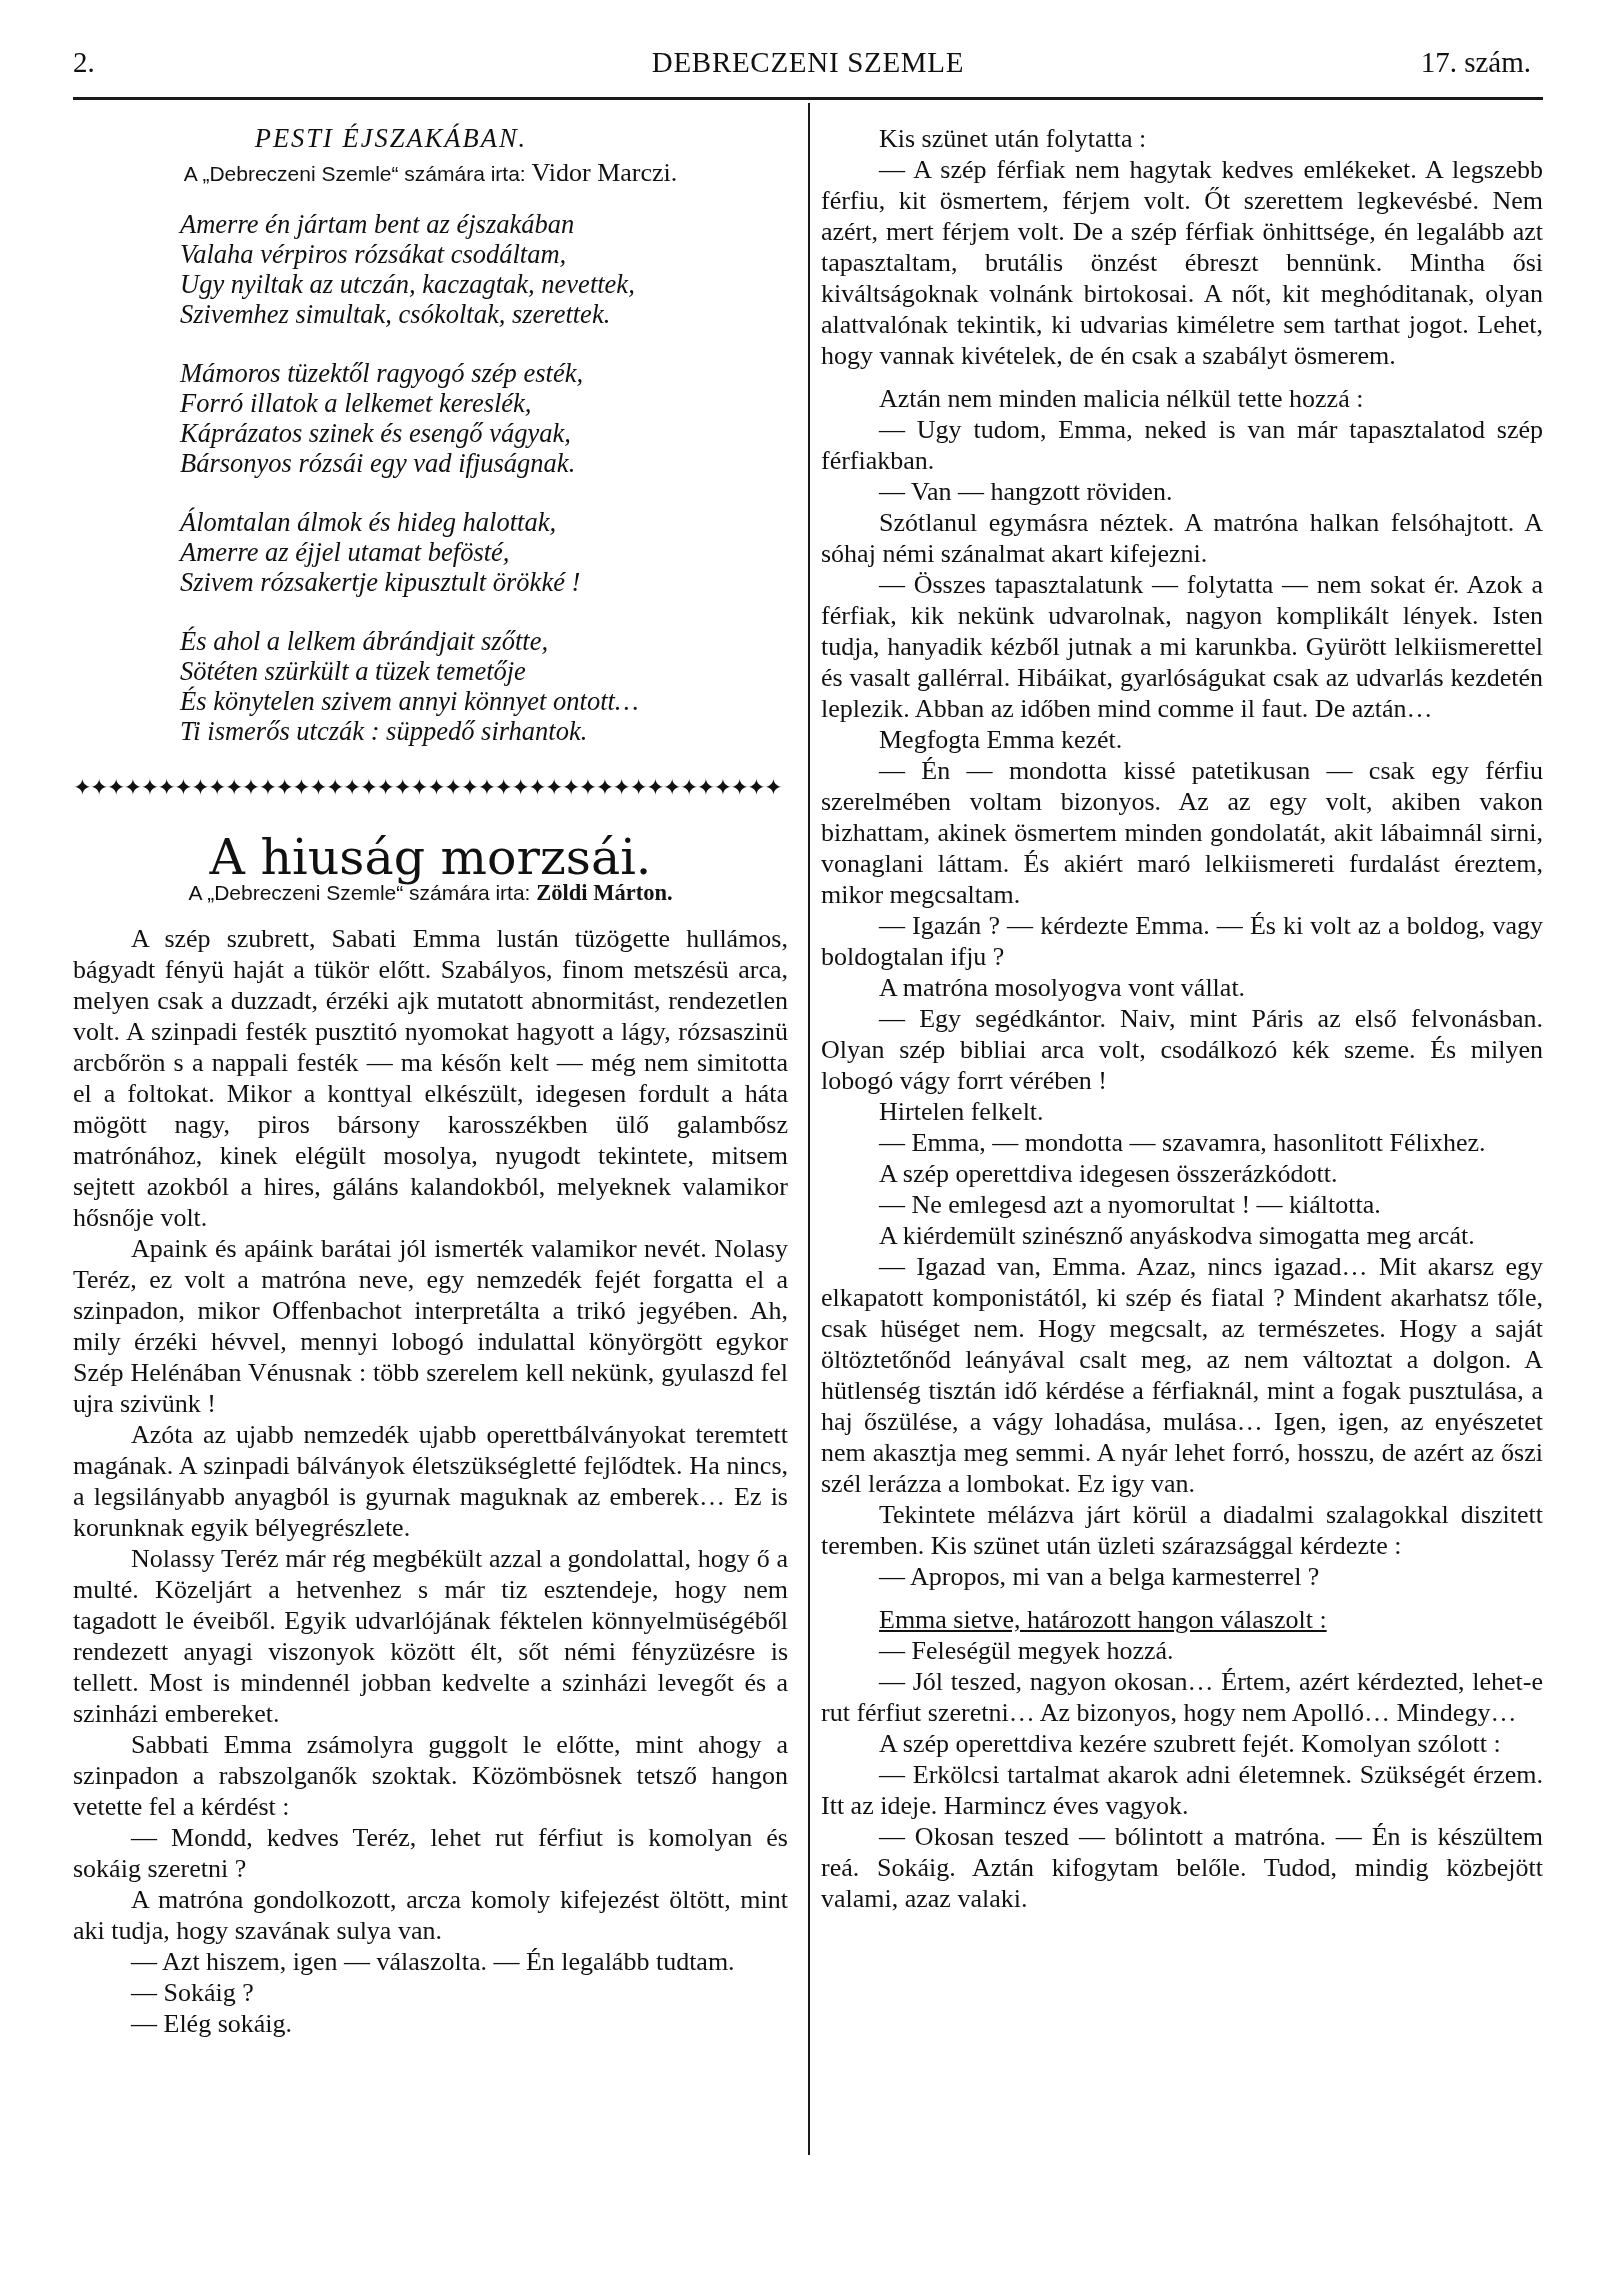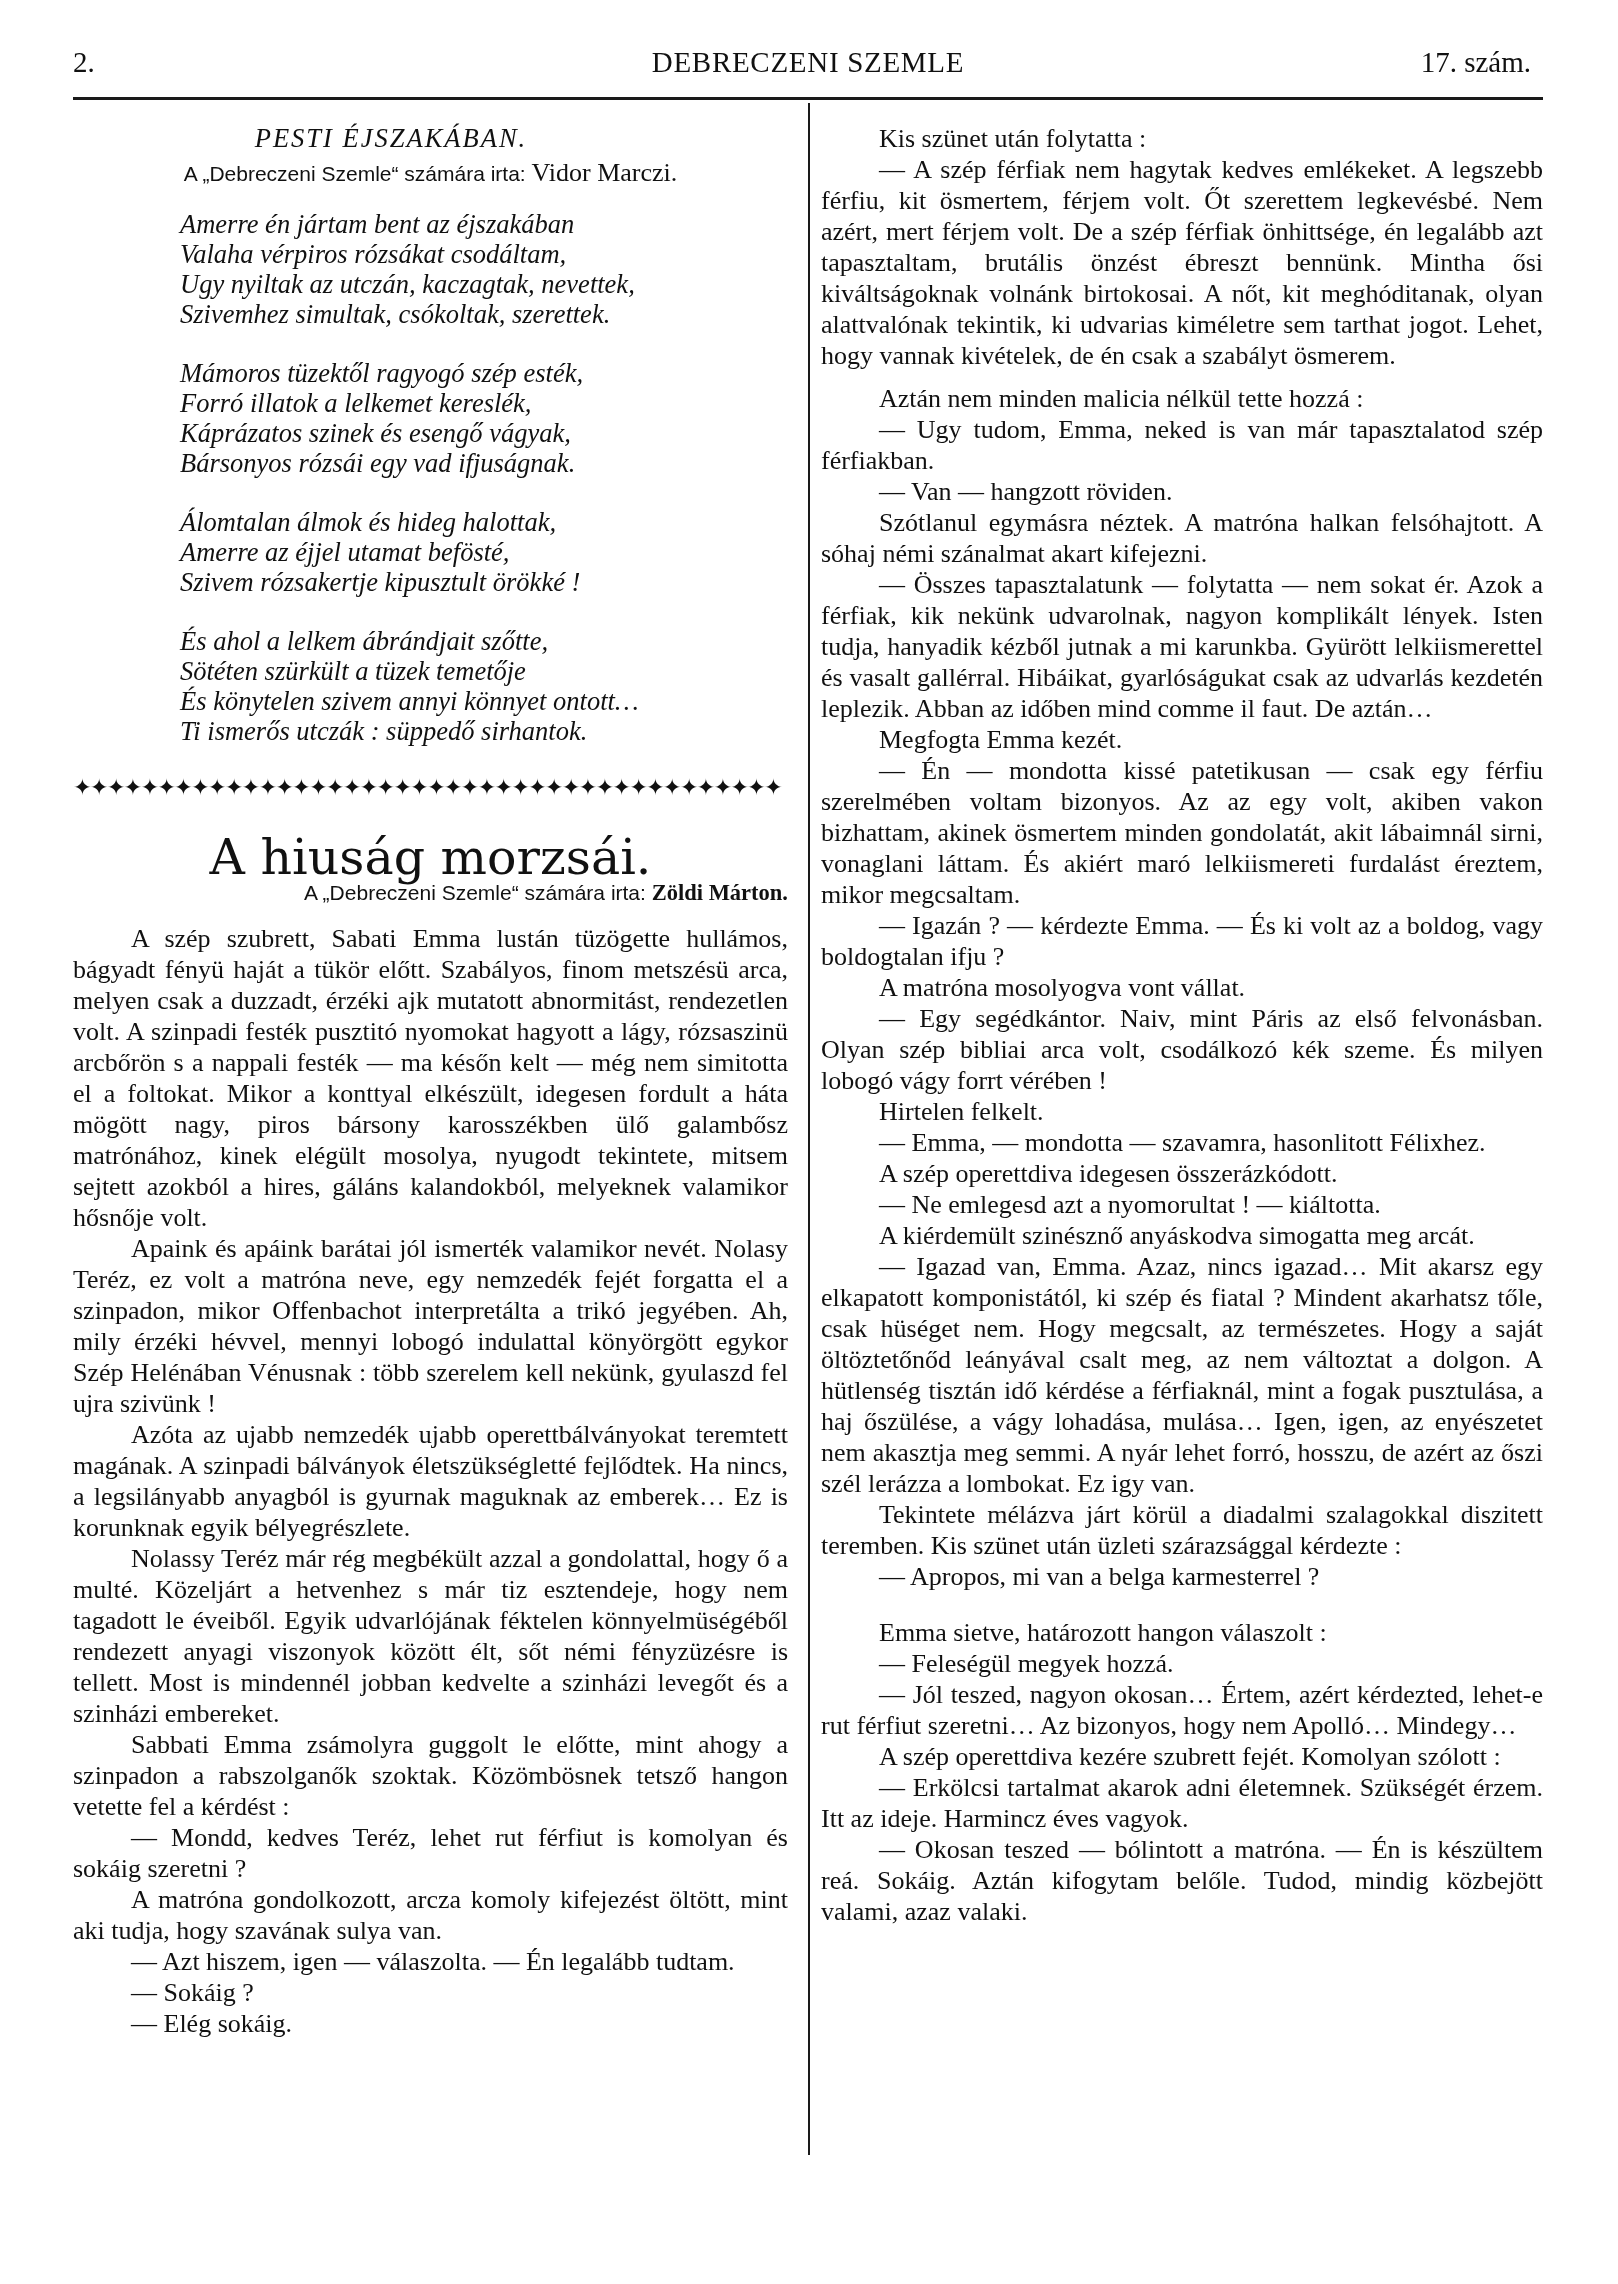--- a/index.html
+++ b/index.html
@@ -20,21 +20,21 @@
 
   .poem-title { font-style: italic; font-size: 26.5px; text-align: center; letter-spacing: 2px;
                 margin: 0 0 0 -79px; text-indent: 0; }
   .byline { text-align: center; font-family: "Liberation Sans", sans-serif; font-size: 21px;
             margin: 2.6px 0 20px 0; }
   .byline b { font-family: "Liberation Serif", serif; font-weight: normal; font-size: 26px; }
   .stanza { margin: 0 0 29px 0; padding-left: 99px; font-style: italic; font-size: 26.5px; line-height: 30px; }
   .stanza div { white-space: nowrap; margin-left: 8px; }
   .ornament { font-size: 22.5px; letter-spacing: -2px; white-space: nowrap; overflow: hidden; margin: 5.3px 0 0 0; line-height: 26.5px; }
   .story-title { text-align: center; font-size: 49px; margin: 41px 0 0 0; font-family: "DejaVu Serif", serif; }
-  .byline2 { text-align: right; font-family: "Liberation Sans", sans-serif; font-size: 21px; margin: 4px 0 14.6px 0; }
+  .byline2 { text-align: center; font-family: "Liberation Sans", sans-serif; font-size: 21px; margin: 4px 0 14.6px 0; }
   .byline2 b { font-family: "Liberation Serif", serif; font-weight: bold; font-size: 22.5px; }
 </style>
 </head>
 <body>
 
 <div class="header">
   <span class="pg">2.</span>
   <span class="ttl">DEBRECZENI SZEMLE</span>
   <span class="iss">17. szám.</span>
 </div>
@@ -111,21 +111,21 @@
       <p>A matróna mosolyogva vont vállat.</p>
       <p>— Egy segédkántor. Naiv, mint Páris az első felvonásban. Olyan szép bibliai arca volt, csodálkozó kék szeme. És milyen lobogó vágy forrt vérében !</p>
       <p>Hirtelen felkelt.</p>
       <p>— Emma, — mondotta — szavamra, hasonlitott Félixhez.</p>
       <p>A szép operettdiva idegesen összerázkódott.</p>
       <p>— Ne emlegesd azt a nyomorultat ! — kiáltotta.</p>
       <p>A kiérdemült szinésznő anyáskodva simogatta meg arcát.</p>
       <p>— Igazad van, Emma. Azaz, nincs igazad… Mit akarsz egy elkapatott komponistától, ki szép és fiatal ? Mindent akarhatsz tőle, csak hüséget nem. Hogy megcsalt, az természetes. Hogy a saját öltöztetőnőd leányával csalt meg, az nem változtat a dolgon. A hütlenség tisztán idő kérdése a férfiaknál, mint a fogak pusztulása, a haj őszülése, a vágy lohadása, mulása… Igen, igen, az enyészetet nem akasztja meg semmi. A nyár lehet forró, hosszu, de azért az őszi szél lerázza a lombokat. Ez igy van.</p>
       <p>Tekintete mélázva járt körül a diadalmi szalagokkal diszitett teremben. Kis szünet után üzleti szárazsággal kérdezte :</p>
       <p>— Apropos, mi van a belga karmesterrel ?</p>
-      <p style="margin-top: 25px;">Emma sietve, határozott hangon válaszolt :</p>
+      <p style="margin-top: 12px; text-decoration: underline;">Emma sietve, határozott hangon válaszolt :</p>
       <p>— Feleségül megyek hozzá.</p>
       <p>— Jól teszed, nagyon okosan… Értem, azért kérdezted, lehet-e rut férfiut szeretni… Az bizonyos, hogy nem Apolló… Mindegy…</p>
       <p>A szép operettdiva kezére szubrett fejét. Komolyan szólott :</p>
       <p>— Erkölcsi tartalmat akarok adni életemnek. Szükségét érzem. Itt az ideje. Harmincz éves vagyok.</p>
       <p>— Okosan teszed — bólintott a matróna. — Én is készültem reá. Sokáig. Aztán kifogytam belőle. Tudod, mindig közbejött valami, azaz valaki.</p>
     </div>
 </div>
 
 
 </body></html>

